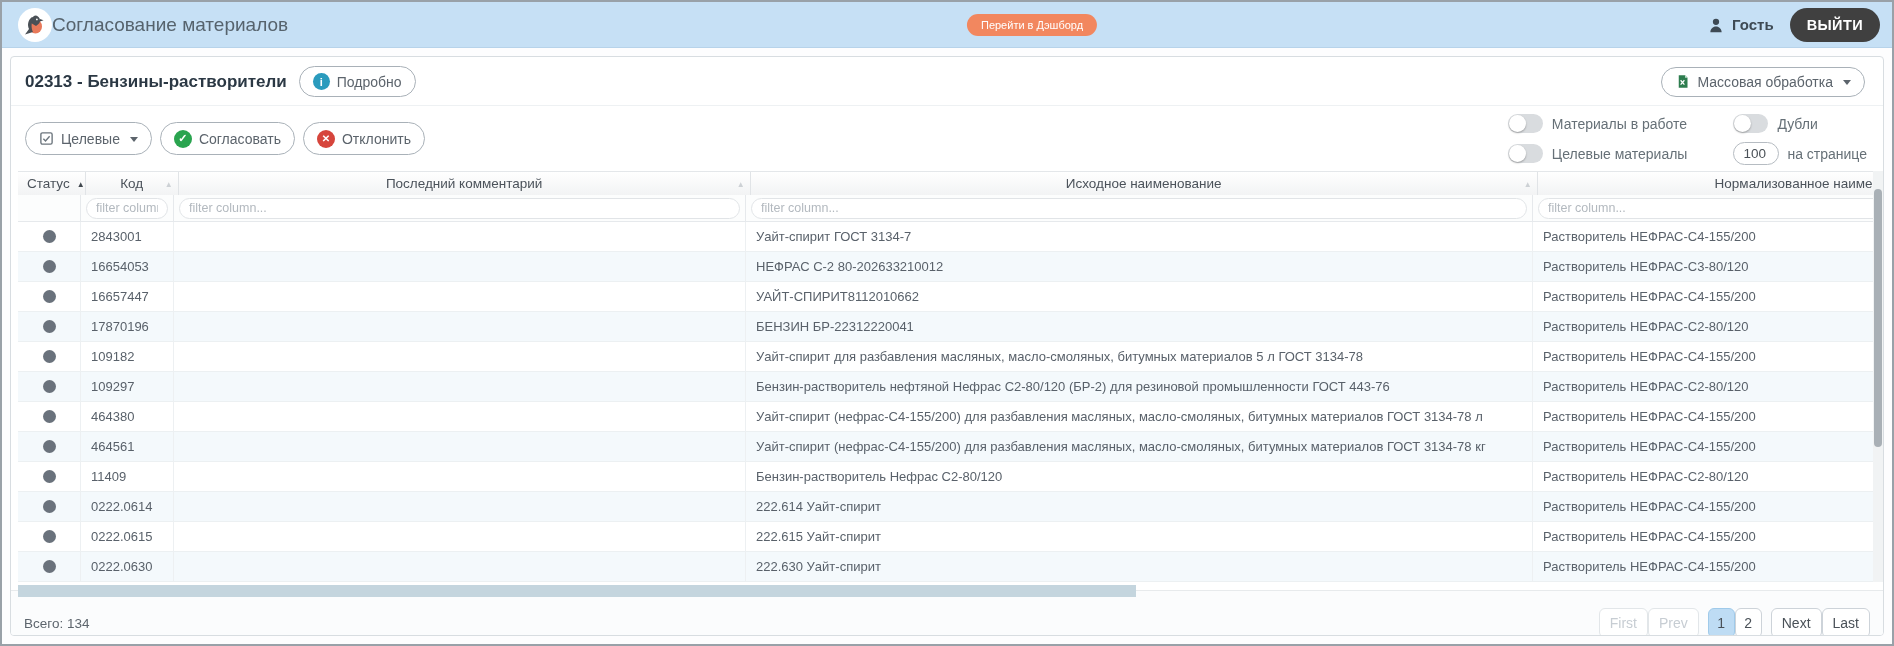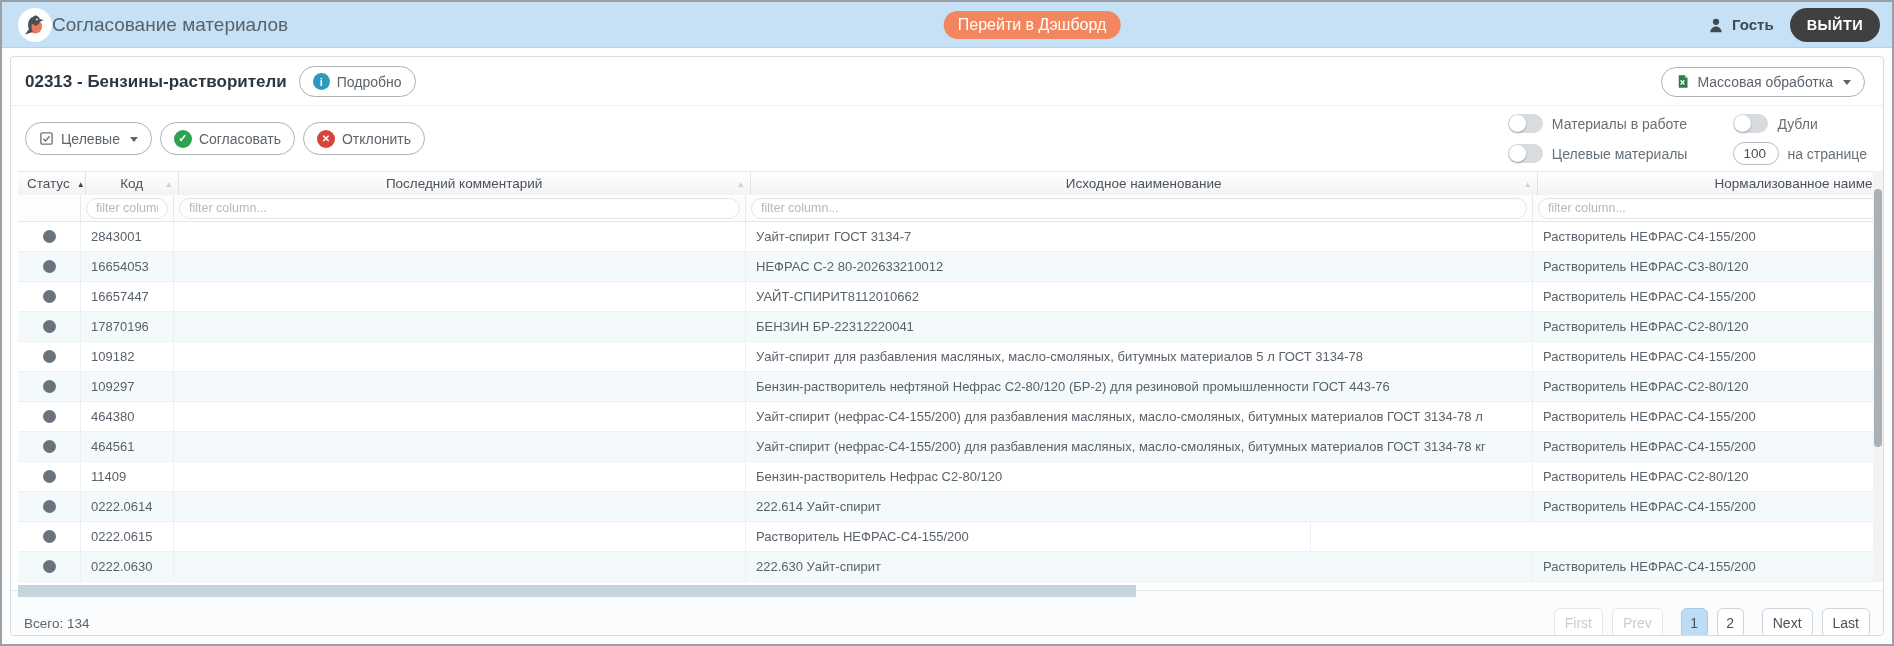--- a/index.html
+++ b/index.html
@@ -13,21 +13,21 @@
          display:flex; flex-direction:column; }
 
   
   .header { flex:0 0 46px; background:#c6e0f5; border-bottom:1px solid #b7d3ea;
             display:flex; align-items:center; padding:0 12px; position:relative; }
   .logo { width:34px; height:34px; border-radius:50%; background:#fff; margin-left:4px;
           display:flex; align-items:center; justify-content:center; }
   .app-title { font-size:19px; color:#56636d; }
   .dash-btn { position:absolute; left:54.5%; transform:translateX(-50%);
               background:#f2875f; color:#fff; border:none; border-radius:999px;
-              padding:5px 14px; font-size:16px; font-family:inherit; cursor:pointer; }
+              padding:5px 14px; font-size:11px; font-family:inherit; cursor:pointer; }
   .hright { margin-left:auto; display:flex; align-items:center; gap:10px; }
   .user { display:flex; align-items:center; gap:7px; font-weight:bold; font-size:15px; color:#3e4a54; }
   .logout-btn { background:#404040; color:#fff; border:none; border-radius:999px;
                 padding:9px 17px; font-size:14.5px; font-weight:bold; letter-spacing:.4px;
                 font-family:inherit; margin-left:6px; cursor:pointer; }
 
   
   .panel { flex:1; margin:8px; background:#fff; border:1px solid #d8dde1; border-radius:4px;
            display:flex; flex-direction:column; overflow:hidden; }
 
@@ -92,21 +92,21 @@
 
   .vscroll { position:absolute; top:0; right:0; width:10px; height:100%; background:#f1f3f4; }
   .vthumb { position:absolute; top:18px; left:1px; width:8px; height:258px; background:#a9b0b6; border-radius:4px; }
   .hscroll { position:relative; height:12px; margin:3px 0 0 7px; background:#f1f3f4; }
   .hthumb { position:absolute; left:0; top:0; height:12px; width:1118px; background:#c4d5de; }
 
   
   .footer { flex:1; display:flex; align-items:center; padding:17px 13px; background:#fbfcfd;
             border-top:1px solid #e7eaec; margin-top:5px; }
   .total { font-size:13.5px; color:#5d656d; }
-  .pg { margin-left:auto; display:flex; align-items:center; gap:9px; }
+  .pg { margin-left:auto; display:flex; align-items:center; gap:0; }
   .pg-btn { min-width:30px; height:30px; border:1px solid #cdd3d9; border-radius:6px; background:#fff;
             color:#4a5158; font-size:14px; display:flex; align-items:center; justify-content:center;
             padding:0 10px; font-family:inherit; cursor:pointer; }
   .pg-btn.num { padding:0 6px; min-width:27px; }
   .pg-btn.disabled { color:#c7cdd3; border-color:#e2e6e9; }
   .pg-btn.active { background:#bedcf4; border-color:#9fcaea; }
   .pg-btn.group-gap { margin-left:9px; }
 </style>
 </head>
 <body>
@@ -322,20 +322,21 @@
     <div class="td c-comment"></div>
     <div class="td c-source">222.614 Уайт-спирит</div>
     <div class="td c-normalized">Растворитель НЕФРАС-С4-155/200</div>
   </div>
             <div class="tr">
     <div class="td c-status">
       <span class="dot"></span>
     </div>
     <div class="td c-code">0222.0615</div>
     <div class="td c-comment"></div>
+    <div class="td c-source">222.615 Уайт-спирит</div>
     <div class="td c-normalized">Растворитель НЕФРАС-С4-155/200</div>
   </div>
             <div class="tr">
     <div class="td c-status">
       <span class="dot"></span>
     </div>
     <div class="td c-code">0222.0630</div>
     <div class="td c-comment"></div>
     <div class="td c-source">222.630 Уайт-спирит</div>
     <div class="td c-normalized">Растворитель НЕФРАС-С4-155/200</div>

